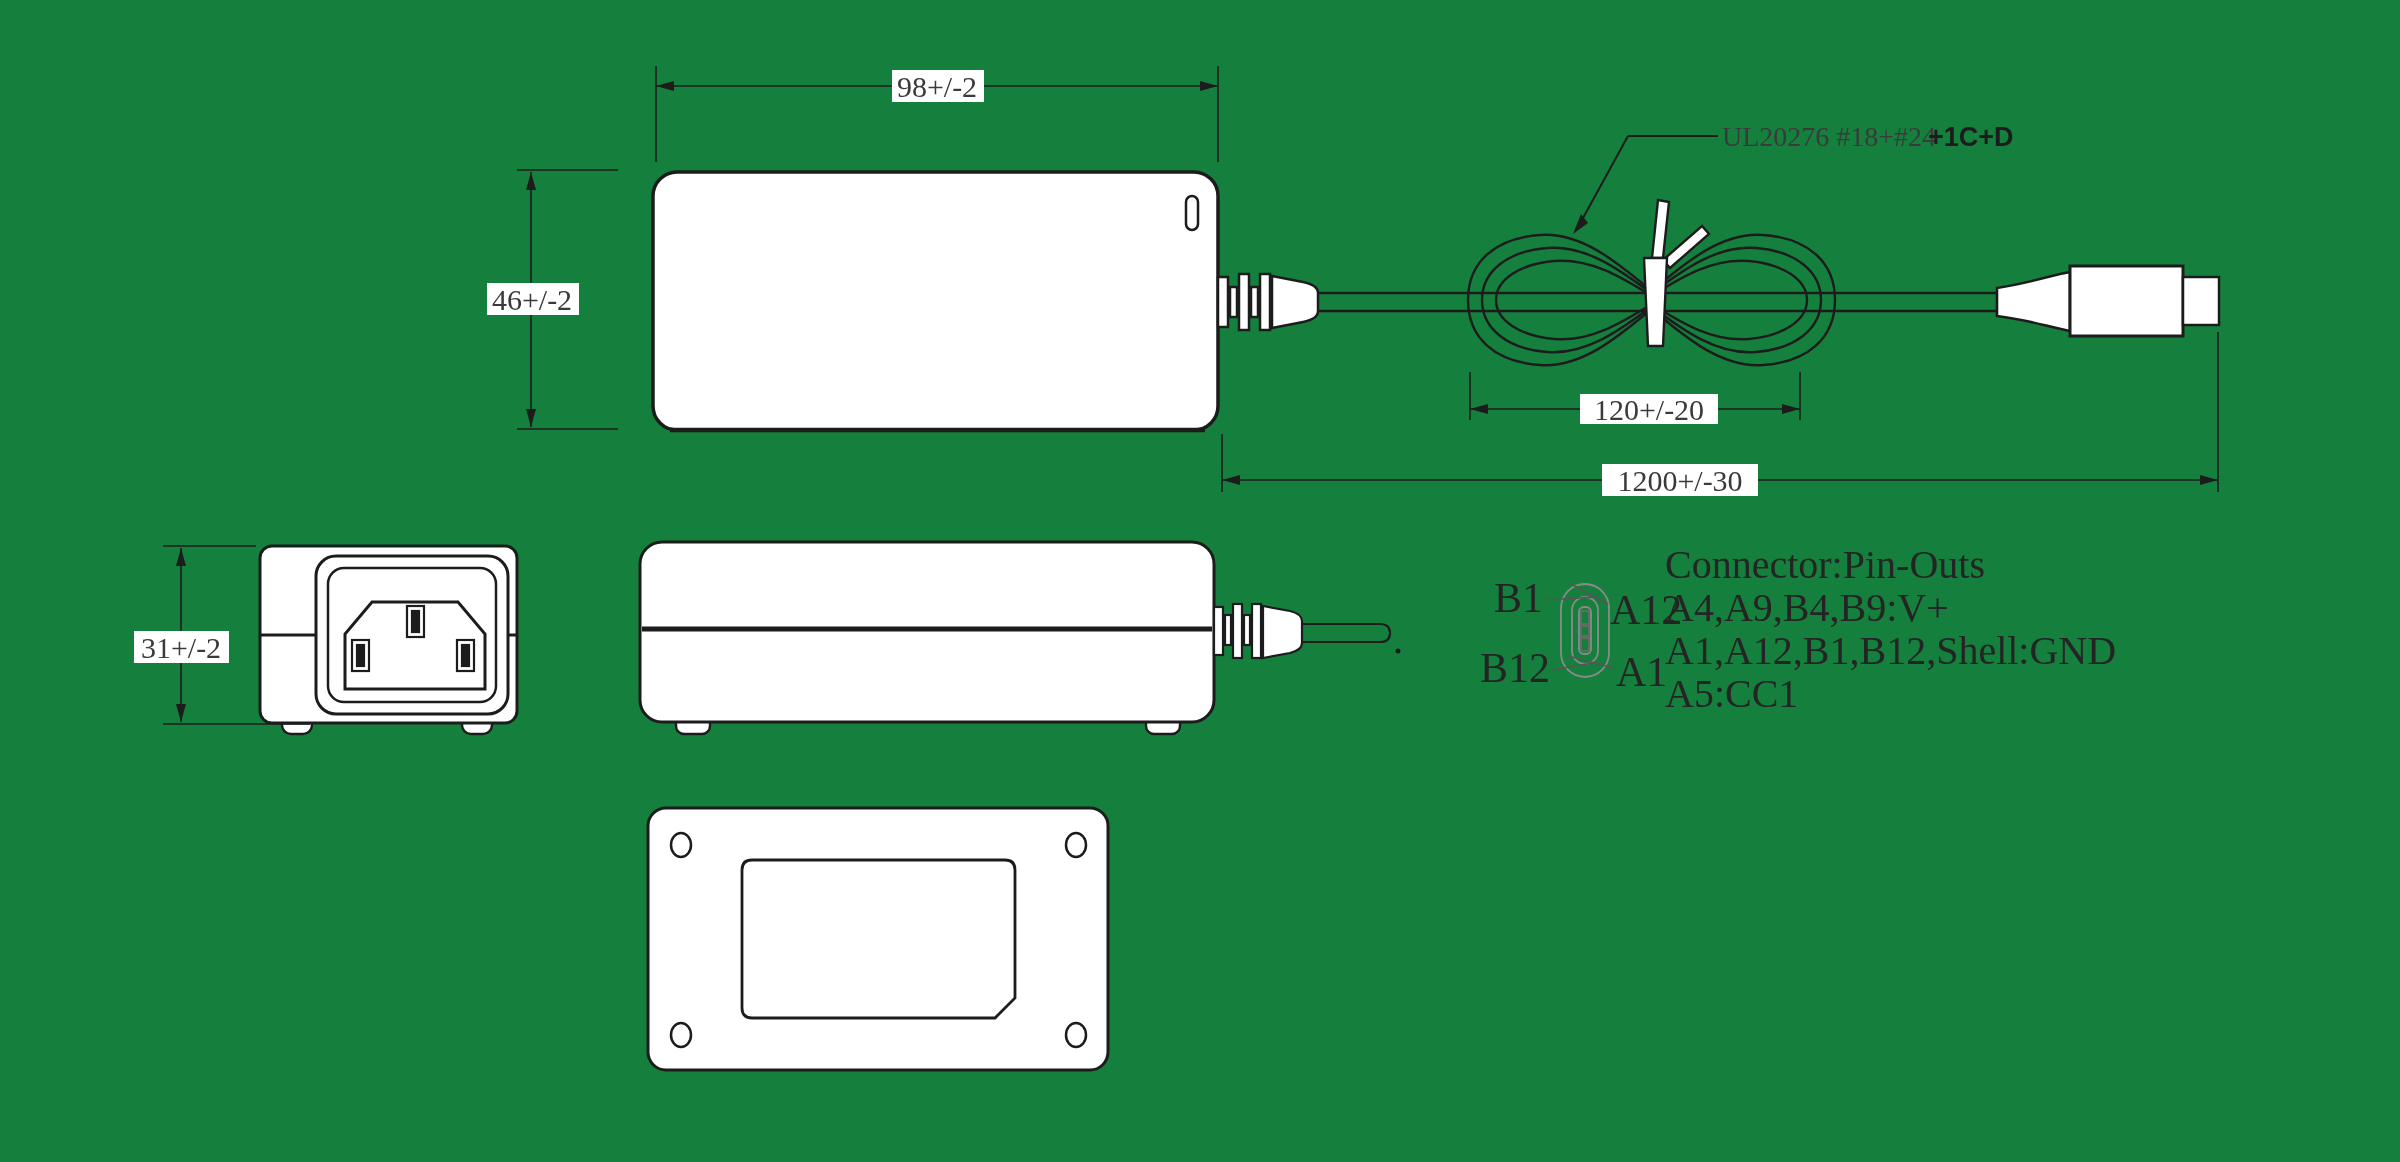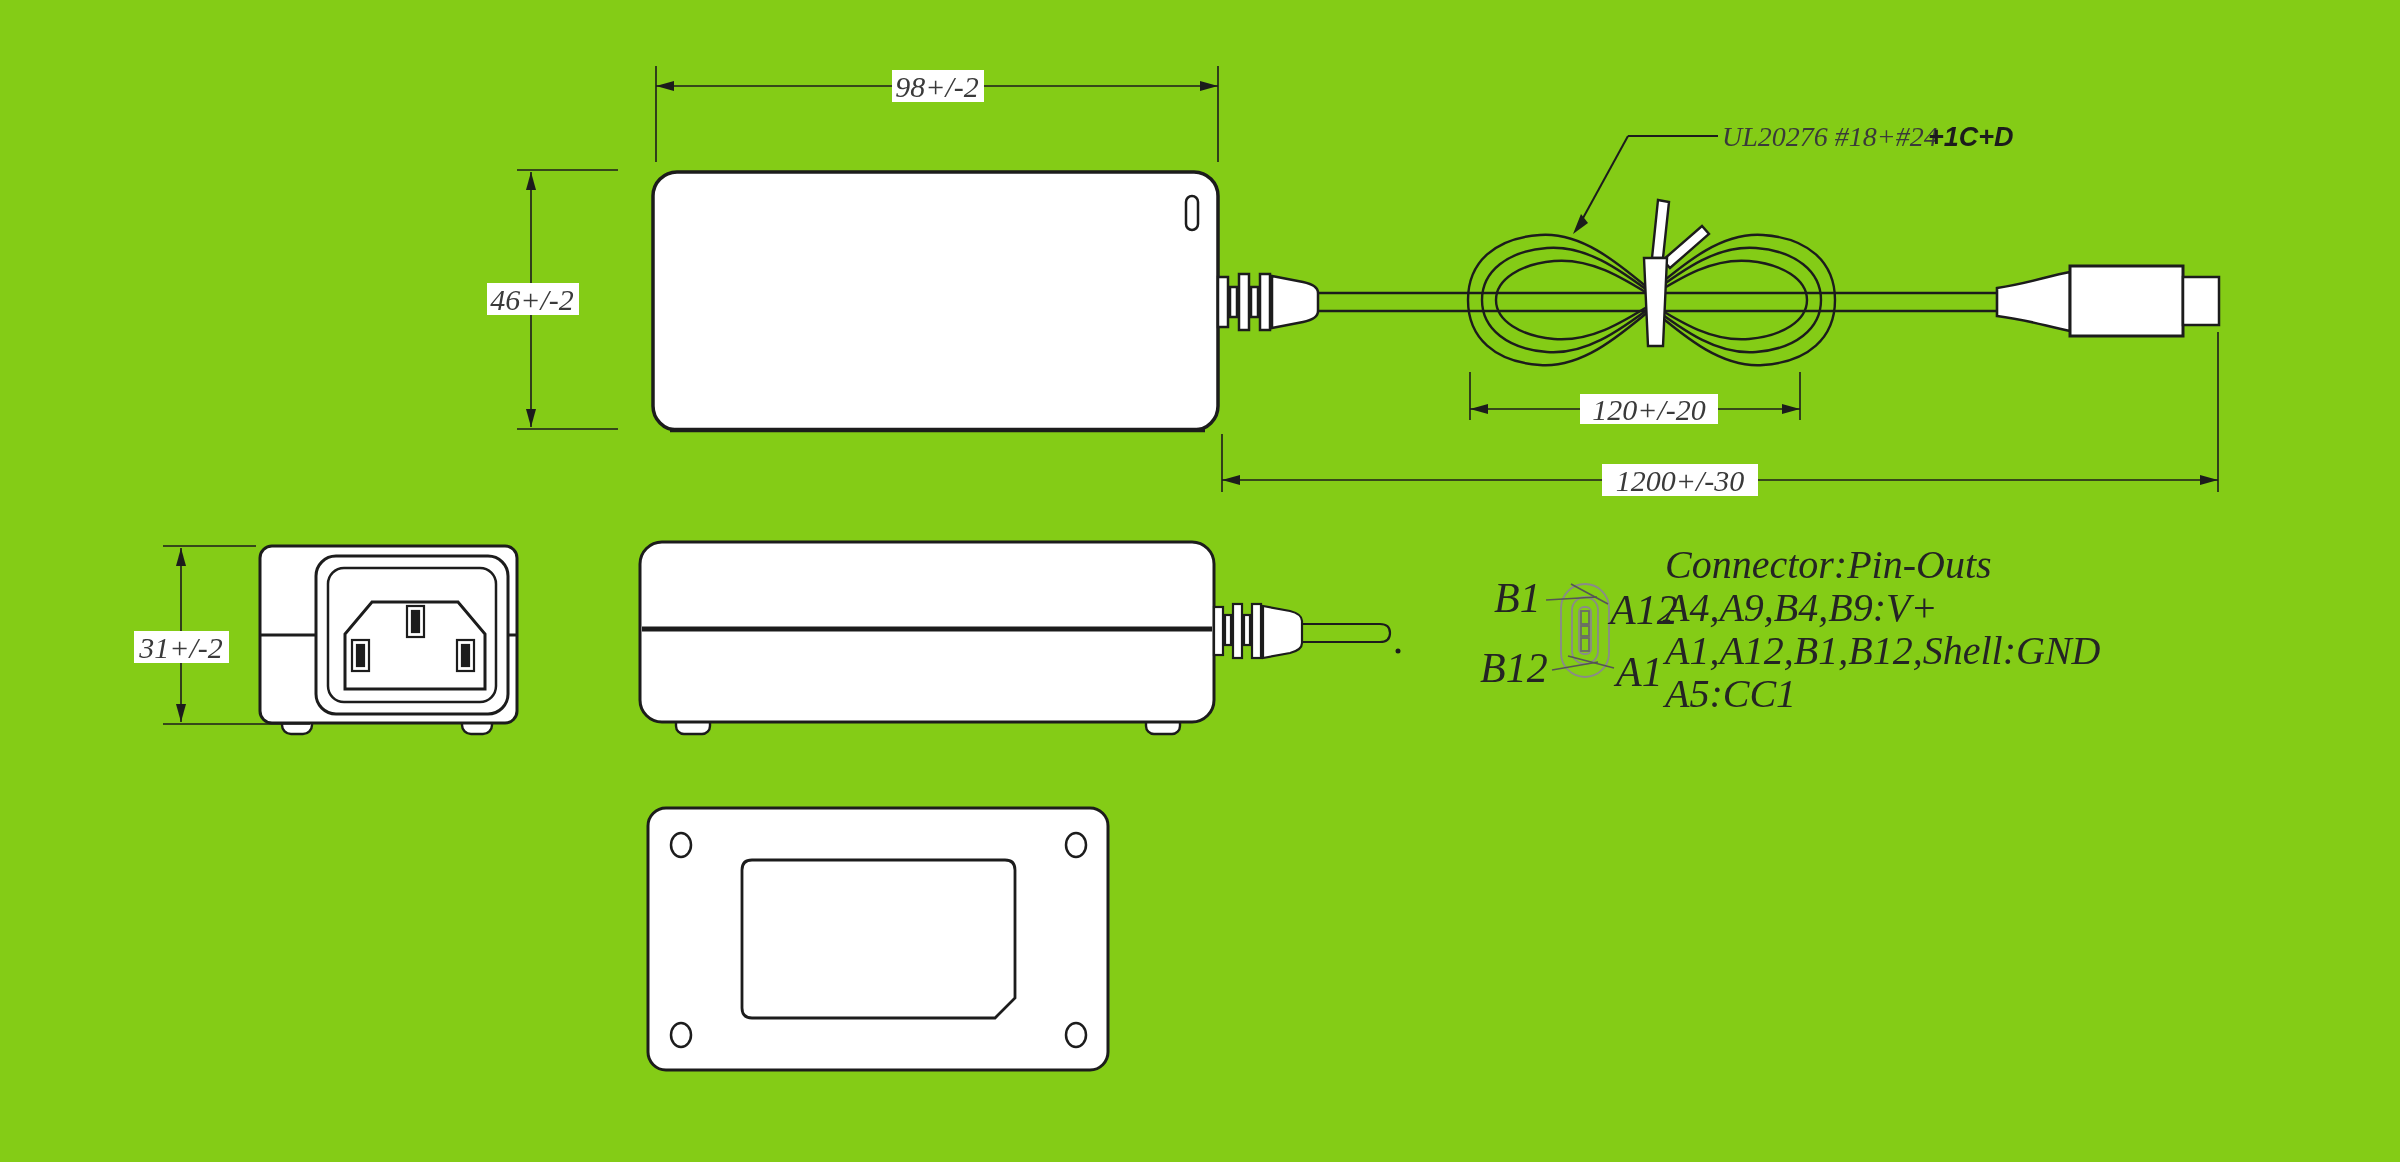--- a/index.html
+++ b/index.html
@@ -1,22 +1,21 @@
 <!DOCTYPE html>
 <html><head>
 <meta charset="utf-8">
 <style>
   html,body{margin:0;padding:0;background:#ffffff;}
   .canvas{
     position:relative;
     width:2400px;height:1162px;
-    background:#84cc16;
+    background:#15803d;
     font-family:"Liberation Serif", serif;
     overflow:hidden;
-    font-style:italic;
   }
   svg{display:block;}
   .dim-text{
     font-family:"Liberation Serif", serif;
     font-size:30px;
     fill:#3a3a3a;
   }
   .label-serif{
     font-family:"Liberation Serif", serif;
     font-size:28px;

